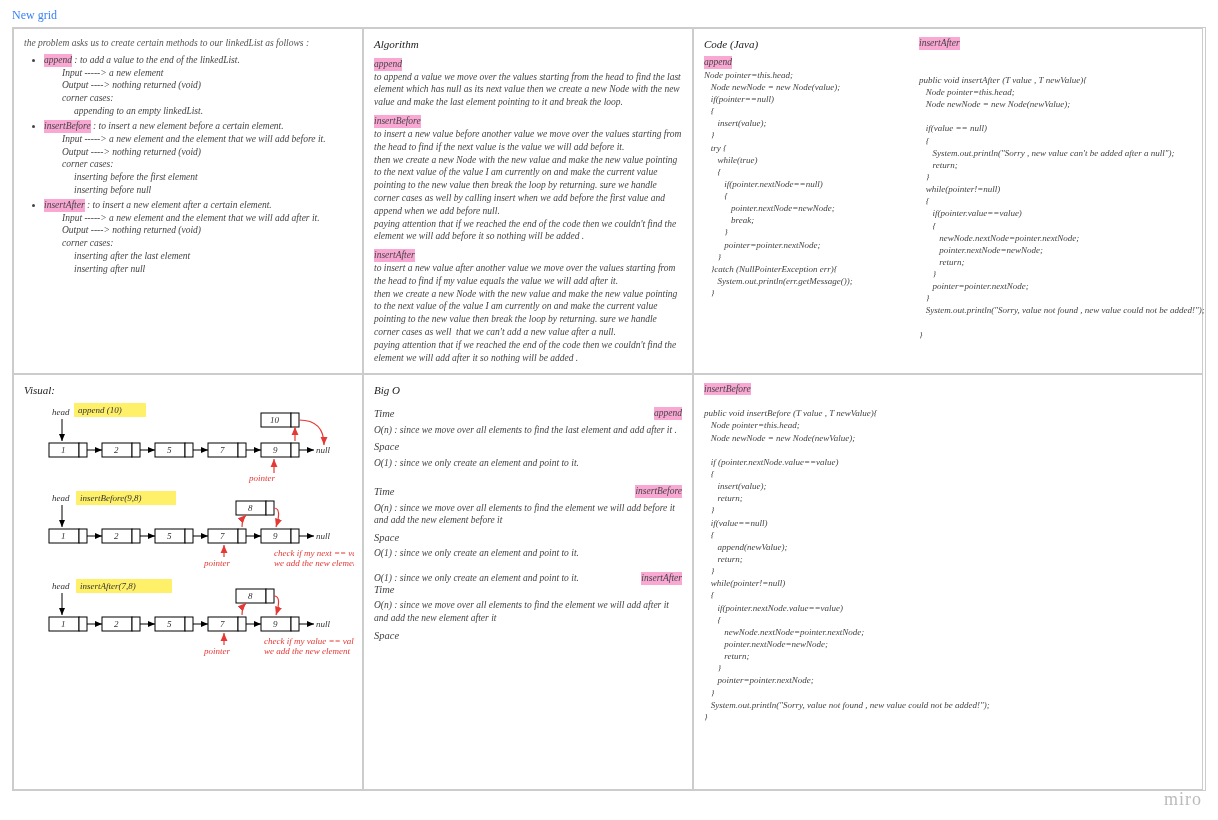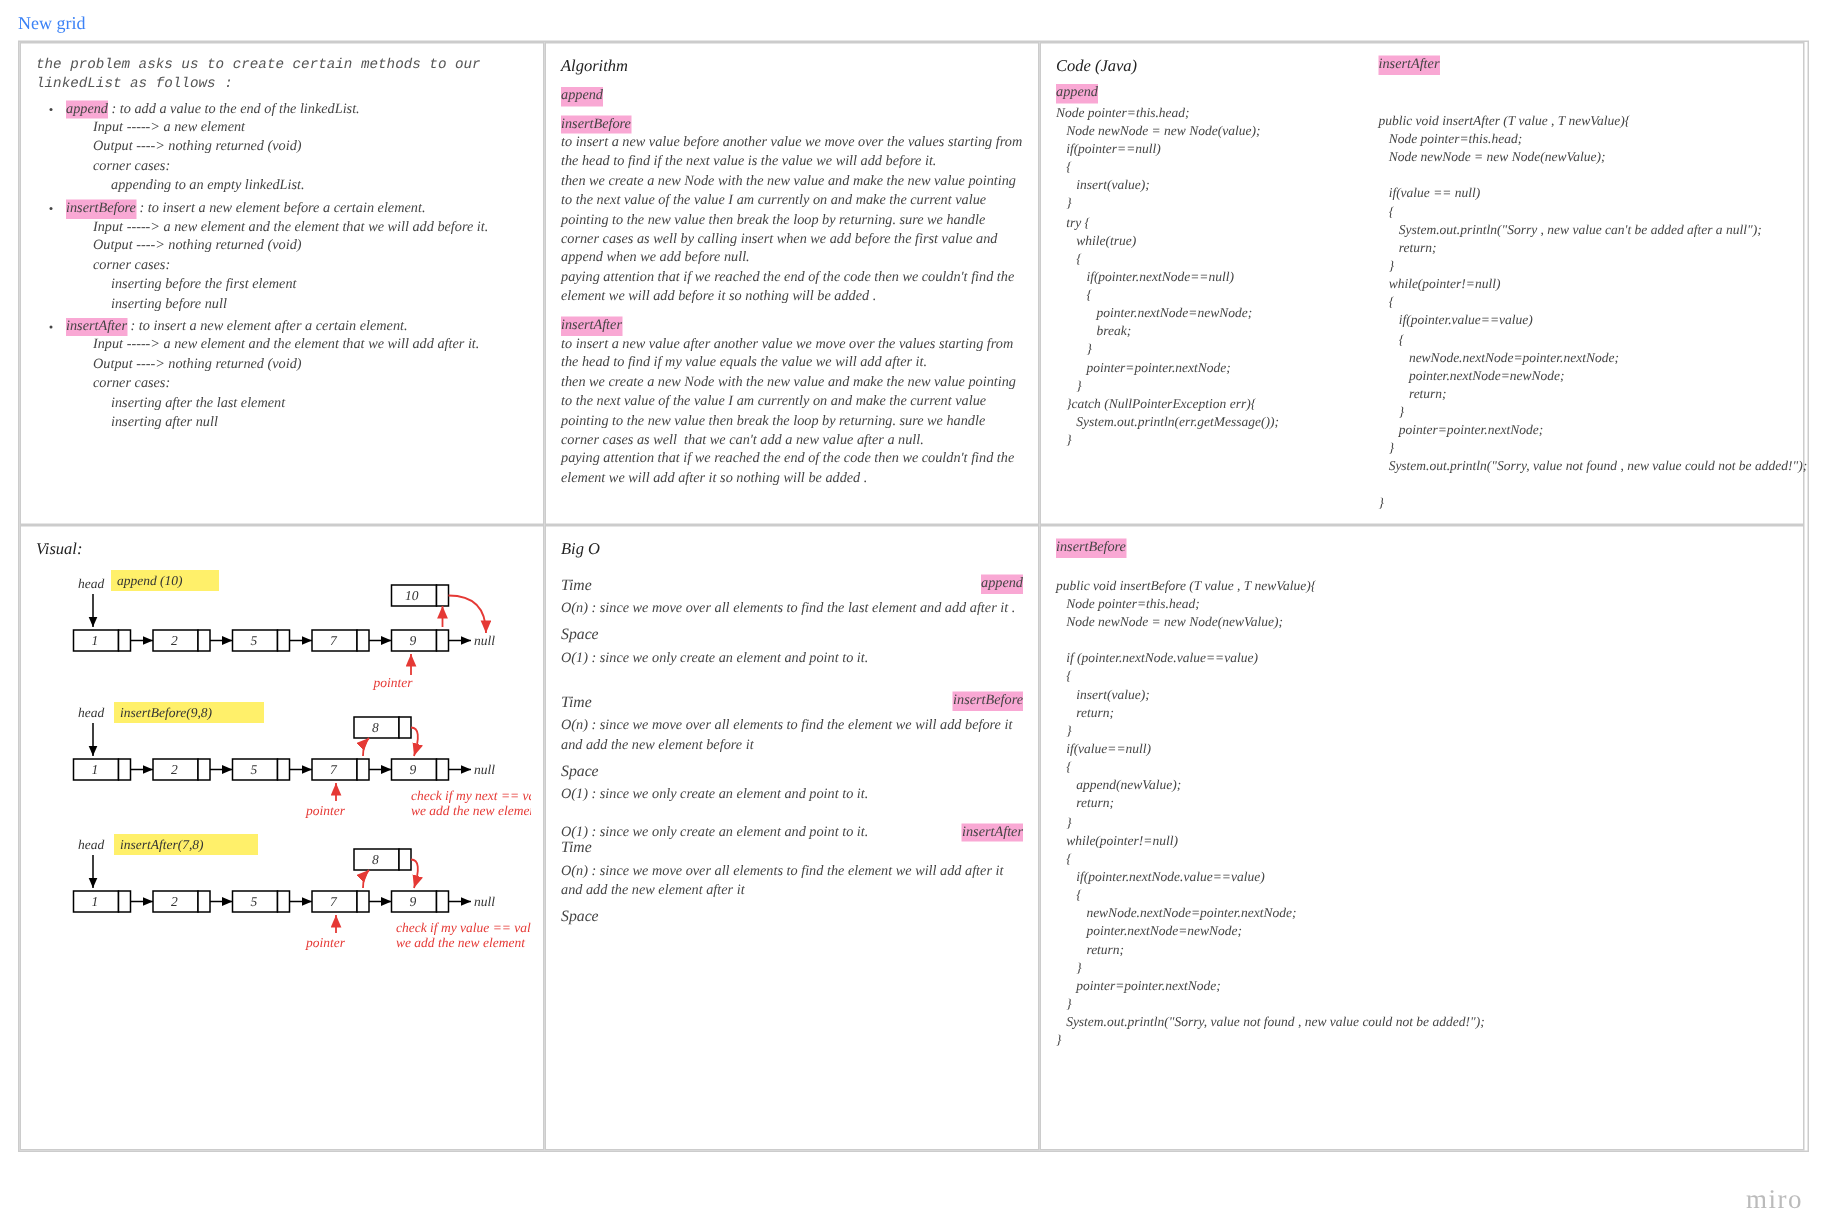--- a/index.html
+++ b/index.html
@@ -31,21 +31,21 @@
     font-size: 9.5px;
     line-height: 1.35;
     color: #444;
   }
   .cell-title {
     font-size: 11px;
     font-style: italic;
     margin-bottom: 4px;
     color: #222;
   }
-  .desc { font-style: italic; color: #555; font-family: Liberation Mono, monospace; }
+  .desc { font-style: italic; color: #555; }
   .hl { background: #f9a8d4; padding: 0 0; display: inline-block; }
   ul { margin: 4px 0; padding-left: 20px; }
   li { margin-bottom: 2px; }
   .sub { margin-left: 18px; }
   .sub2 { margin-left: 30px; }
   .code-col { flex: 1; font-style: italic; white-space: pre; font-size: 9px; line-height: 1.35; }
   .sect { margin-top: 6px; }
   .sect-heading { font-size: 10.5px; margin: 4px 0 2px 0; }
   .brand {
     position: fixed;
@@ -103,20 +103,21 @@
         <div class="sub2">inserting after the last element</div>
         <div class="sub2">inserting after null</div>
       </li>
     </ul>
   </div>
 
   <div class="cell">
     <div class="cell-title">Algorithm</div>
     <div class="sect">
       <div><span class="hl">append</span></div>
+      <div style="white-space:pre-wrap;">to append a value we move over the values starting from the head to find the last element which has null as its next value then we create a new Node with the new value and make the last element pointing to it and break the loop.</div>
     </div>
     <div class="sect">
       <div><span class="hl">insertBefore</span></div>
       <div style="white-space:pre-wrap;">to insert a new value before another value we move over the values starting from the head to find if the next value is the value we will add before it.
 then we create a new Node with the new value and make the new value pointing to the next value of the value I am currently on and make the current value pointing to the new value then break the loop by returning. sure we handle corner cases as well by calling insert when we add before the first value and append when we add before null.
 paying attention that if we reached the end of the code then we couldn't find the element we will add before it so nothing will be added .</div>
     </div>
     <div class="sect">
       <div><span class="hl">insertAfter</span></div>
       <div style="white-space:pre-wrap;">to insert a new value after another value we move over the values starting from the head to find if my value equals the value we will add after it.

